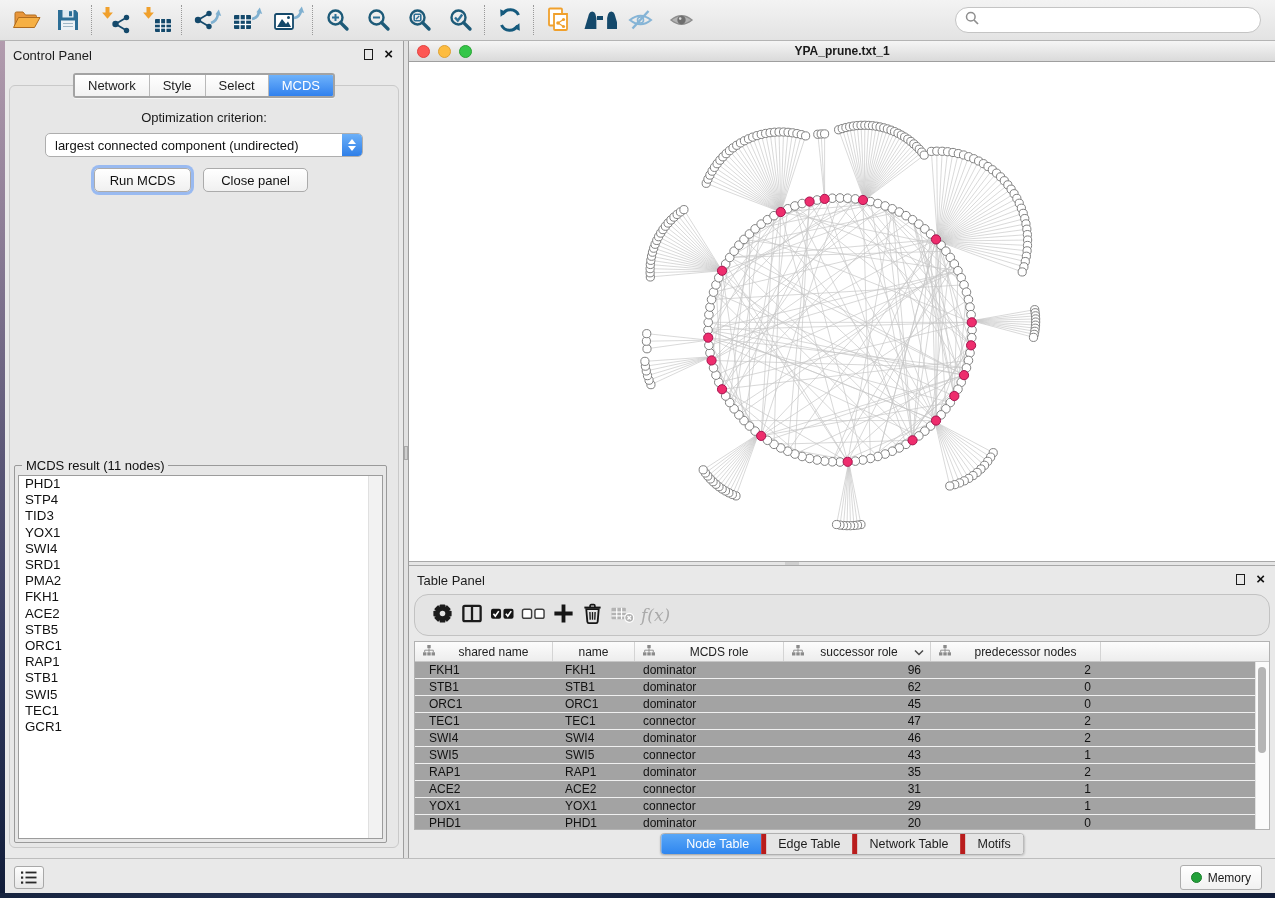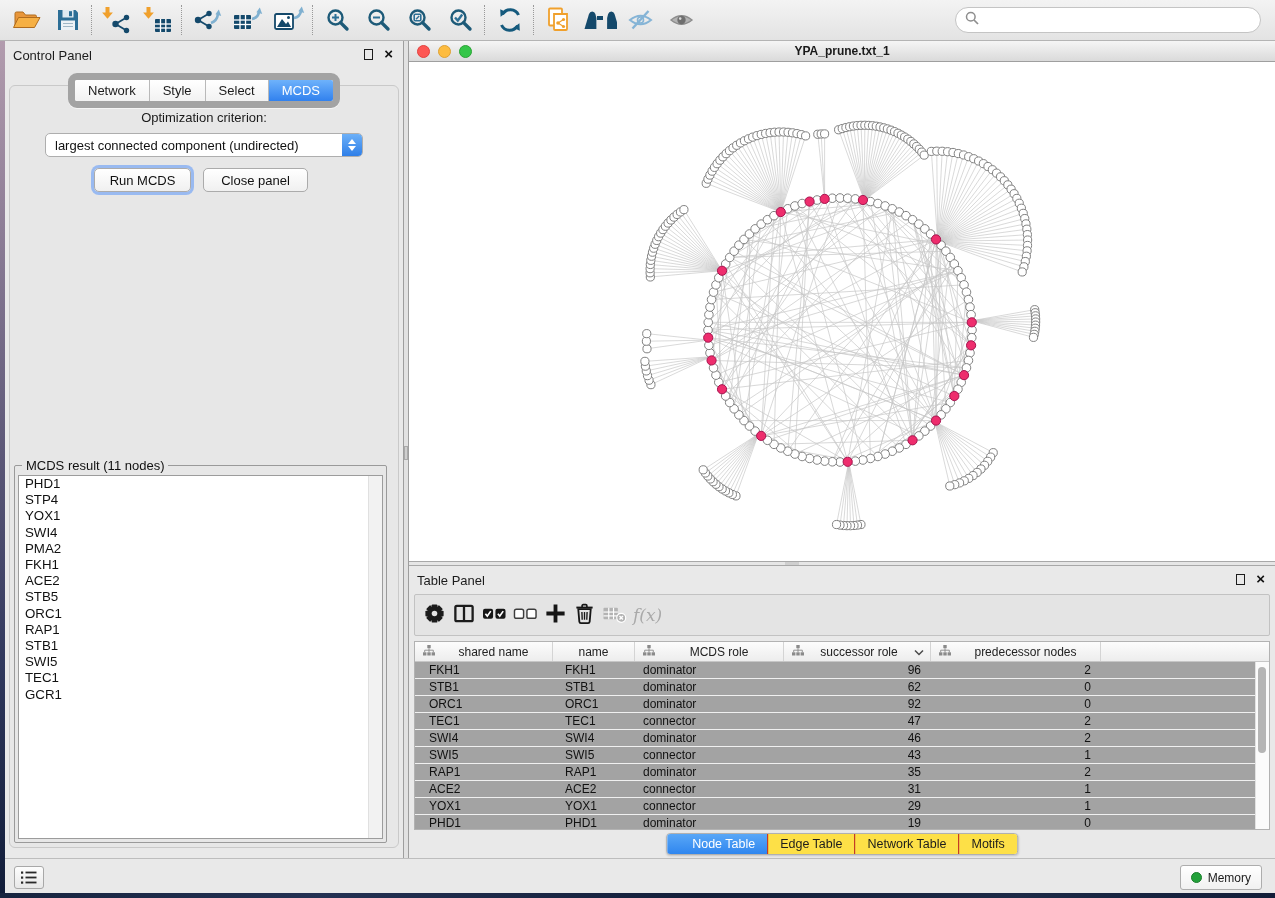--- a/index.html
+++ b/index.html
@@ -12,21 +12,21 @@
   #search-box input{border:none;outline:none;flex:1;font:13px "Liberation Sans",sans-serif;background:transparent;}
   
   #wall-left{position:absolute;left:0;top:41px;width:5px;height:857px;background:linear-gradient(180deg,#b29cae 0%,#8d7d96 22%,#5d5878 48%,#31395e 72%,#101c38 100%);}
   #wall-bottom{position:absolute;left:0;top:893px;width:1275px;height:5px;background:linear-gradient(90deg,#17243f,#243153 25%,#141f3a 55%,#1d2a47 80%,#121d38);}
   
   #control-panel{position:absolute;left:5px;top:41px;width:398px;height:817px;background:#e9e9e9;}
   .panel-title{position:absolute;left:8px;top:7px;font-size:13px;color:#1c1c1c;}
   .win-btns{position:absolute;right:10px;top:7px;display:flex;gap:11px;align-items:center;}
   .float-ic{width:9px;height:11px;border:1.5px solid #1c1c1c;box-sizing:border-box;}
   .close-ic{font-weight:900;font-size:15px;line-height:12px;color:#111;}
-  .seg{display:inline-flex;border:7px solid #a3a3a3;border-radius:9px;background:#fff;overflow:hidden;box-shadow:0 1px 0 rgba(255,255,255,.6);}
+  .seg{display:inline-flex;border:2px solid #a3a3a3;border-radius:3px;background:#fff;overflow:hidden;box-shadow:0 1px 0 rgba(255,255,255,.6);}
   .seg-tab{padding:3px 13px;font-size:13px;color:#1c1c1c;border-left:1px solid #b9b9b9;cursor:default;background:linear-gradient(#ffffff,#f2f2f2);}
   .seg-tab:first-child{border-left:none;}
   .seg-sel{background:linear-gradient(#6eb2fb,#3181ee);color:#fff;}
   #cp-tabs{position:absolute;left:50%;transform:translateX(-50%);top:32px;}
   #cp-pane{position:absolute;left:4px;right:4px;top:44px;bottom:10px;border:1px solid #c9c9c9;border-radius:6px;background:#e7e7e7;}
   #opt-label{position:absolute;left:0;right:0;top:69px;text-align:center;font-size:13px;color:#1a1a1a;}
   #criterion{position:absolute;left:40px;top:92px;width:318px;height:24px;background:#fff;border:1px solid #aeaeae;border-radius:5px;box-sizing:border-box;display:flex;align-items:center;}
   #criterion .val{flex:1;font-size:13px;color:#111;padding-left:9px;white-space:nowrap;overflow:hidden;}
   #criterion .step{width:20px;height:22px;border-radius:0 4px 4px 0;background:linear-gradient(#6cb0f8,#2f7fe8);display:flex;flex-direction:column;align-items:center;justify-content:center;gap:2px;}
   .tri-up{width:0;height:0;border-left:4px solid transparent;border-right:4px solid transparent;border-bottom:5px solid #fff;}
@@ -45,37 +45,37 @@
   #hsplit{position:absolute;left:409px;top:561px;width:866px;height:5px;background:#e6e6e6;border-top:1px solid #a8a8a8;border-bottom:1px solid #a8a8a8;box-sizing:border-box;}
   #hsplit .grip{position:absolute;left:376px;top:0px;width:14px;height:3px;background:#cfcfcf;}
   
   #net-window{position:absolute;left:409px;top:41px;width:866px;height:520px;background:#fff;}
   #net-titlebar{position:absolute;left:0;top:0;width:866px;height:21px;background:linear-gradient(#f5f5f5,#dadada);border-bottom:1px solid #9f9f9f;box-sizing:border-box;text-decoration:underline;}
   .tl{position:absolute;top:4px;width:13px;height:13px;border-radius:50%;box-sizing:border-box;}
   #net-title{position:absolute;left:0;right:0;top:3px;text-align:center;font-size:12px;font-weight:600;color:#1a1a1a;}
   #net-canvas{position:absolute;left:0;top:21px;width:866px;height:499px;background:#fff;}
   
   #table-panel{position:absolute;left:409px;top:566px;width:866px;height:292px;background:#e9e9e9;}
-  #tp-toolbar{position:absolute;left:5px;right:5px;top:28px;height:42px;background:#e4e4e4;border:1px solid #c2c2c2;border-radius:2px;box-sizing:border-box;display:flex;align-items:center;gap:6px;padding-left:8px;}
+  #tp-toolbar{position:absolute;left:5px;right:5px;top:28px;height:42px;background:#e4e4e4;border:1px solid #c2c2c2;border-radius:14px;box-sizing:border-box;display:flex;align-items:center;gap:6px;padding-left:16px;}
   .fx{font-family:"DejaVu Serif",serif;font-style:italic;font-size:17px;color:#a9a9a9;}
   #tp-table{position:absolute;left:5px;right:5px;top:75px;height:189px;background:#a3a3a3;border:1px solid #b2b2b2;box-sizing:border-box;overflow:hidden;}
   #tp-header{display:flex;height:20px;background:linear-gradient(#fcfcfc,#ededed);border-bottom:1px solid #c6c6c6;box-sizing:border-box;}
   .hcell{display:flex;align-items:center;font-size:12px;color:#222;border-right:1px solid #d4d4d4;box-sizing:border-box;position:relative;}
   .hcell .lab{flex:1;text-align:center;}
   .hcell .cicon{margin-left:8px;}
   .hcell .sort{margin-right:6px;}
   .trow{display:flex;height:16px;align-items:center;border-bottom:1px solid #f0f0f0;}
   .tcell{font-size:12px;color:#111;box-sizing:border-box;white-space:nowrap;overflow:hidden;}
   .cl{padding-left:14px;text-align:left;}
   .cr{padding-right:10px;text-align:right;}
   #tp-vscroll{position:absolute;right:0;top:20px;bottom:0;width:13px;background:#fbfbfb;border-left:1px solid #e2e2e2;}
   #tp-thumb{position:absolute;left:2px;top:5px;width:8px;height:86px;background:#b5b5b5;border-radius:5px;}
   #tp-tabs{position:absolute;left:50%;transform:translateX(-50%);top:267px;}
   .seg2{display:inline-flex;border:1px solid #b0b0b0;border-radius:4px;background:#fff;overflow:hidden;box-shadow:0 1px 2px rgba(0,0,0,.15);}
-  .seg2-tab{padding:3px 12px;font-size:12.5px;color:#1c1c1c;border-left:1px solid #b91c1c;background:#fde047;}
+  .seg2-tab{padding:3px 12px;font-size:12.5px;color:#1c1c1c;border-left:5px solid #b91c1c;background:#e5e5e5;}
   .seg2-tab:first-child{border-left:none;}
   .seg2-sel{background:linear-gradient(#59a7f7,#2f86ef);color:#fff;padding-left:25px;}
   
   #status-bar{position:absolute;left:5px;top:858px;width:1270px;height:35px;background:#e9e9e9;border-top:1px solid #bdbdbd;box-sizing:border-box;}
   #list-btn{position:absolute;left:9px;top:7px;width:28px;height:21px;border:1px solid #a8a8a8;border-radius:3px;background:linear-gradient(#fdfdfd,#e8e8e8);display:flex;align-items:center;justify-content:center;}
   #memory-btn{position:absolute;right:13px;top:6px;height:23px;border:1px solid #adadad;border-radius:3px;background:linear-gradient(#ffffff,#f1f1f1);display:flex;align-items:center;gap:6px;padding:0 10px;font-size:12px;color:#1a1a1a;}
   #memory-dot{width:11px;height:11px;border-radius:50%;background:#23a13a;border:1px solid #1a7d2c;box-sizing:border-box;}
 </style>
 </head>
 <body>
@@ -280,22 +280,24 @@
         </div>
     </div>
     <div id="run-btn" class="mac-btn">Run MCDS</div>
     <div id="closep-btn" class="mac-btn">Close panel</div>
     <div id="mcds-box">
       <div id="mcds-legend">MCDS result (11 nodes)</div>
       <div id="mcds-list">
         <div id="mcds-scroll"></div>
       <div class="mcds-item">PHD1</div>
           <div class="mcds-item">STP4</div>
+          <div class="mcds-item">TID3</div>
           <div class="mcds-item">YOX1</div>
           <div class="mcds-item">SWI4</div>
+          <div class="mcds-item">SRD1</div>
           <div class="mcds-item">PMA2</div>
           <div class="mcds-item">FKH1</div>
           <div class="mcds-item">ACE2</div>
           <div class="mcds-item">STB5</div>
           <div class="mcds-item">ORC1</div>
           <div class="mcds-item">RAP1</div>
           <div class="mcds-item">STB1</div>
           <div class="mcds-item">SWI5</div>
           <div class="mcds-item">TEC1</div>
           <div class="mcds-item">GCR1</div>
@@ -1043,21 +1045,21 @@
             <div class="tcell cl" style="width: 138px;">STB1</div>
             <div class="tcell cl" style="padding-left: 12px; width: 82px;">STB1</div>
             <div class="tcell cl" style="padding-left: 8px; width: 149px;">dominator</div>
             <div class="tcell cr" style="width: 147px;">62</div>
             <div class="tcell cr" style="width: 170px;">0</div>
           </div>
           <div class="trow">
             <div class="tcell cl" style="width: 138px;">ORC1</div>
             <div class="tcell cl" style="padding-left: 12px; width: 82px;">ORC1</div>
             <div class="tcell cl" style="padding-left: 8px; width: 149px;">dominator</div>
-            <div class="tcell cr" style="width: 147px;">92</div>
+            <div class="tcell cr" style="width: 147px;">45</div>
             <div class="tcell cr" style="width: 170px;">0</div>
           </div>
           <div class="trow">
             <div class="tcell cl" style="width: 138px;">TEC1</div>
             <div class="tcell cl" style="padding-left: 12px; width: 82px;">TEC1</div>
             <div class="tcell cl" style="padding-left: 8px; width: 149px;">connector</div>
             <div class="tcell cr" style="width: 147px;">47</div>
             <div class="tcell cr" style="width: 170px;">2</div>
           </div>
           <div class="trow">
@@ -1092,21 +1094,21 @@
             <div class="tcell cl" style="width: 138px;">YOX1</div>
             <div class="tcell cl" style="padding-left: 12px; width: 82px;">YOX1</div>
             <div class="tcell cl" style="padding-left: 8px; width: 149px;">connector</div>
             <div class="tcell cr" style="width: 147px;">29</div>
             <div class="tcell cr" style="width: 170px;">1</div>
           </div>
           <div class="trow">
             <div class="tcell cl" style="width: 138px;">PHD1</div>
             <div class="tcell cl" style="padding-left: 12px; width: 82px;">PHD1</div>
             <div class="tcell cl" style="padding-left: 8px; width: 149px;">dominator</div>
-            <div class="tcell cr" style="width: 147px;">19</div>
+            <div class="tcell cr" style="width: 147px;">20</div>
             <div class="tcell cr" style="width: 170px;">0</div>
           </div>
         </div>
       <div id="tp-vscroll">
           <div id="tp-thumb"></div>
         </div>
     </div>
     <div id="tp-tabs" class="seg2">
         <div class="seg2-tab seg2-sel">Node Table</div>
         <div class="seg2-tab">Edge Table</div>

